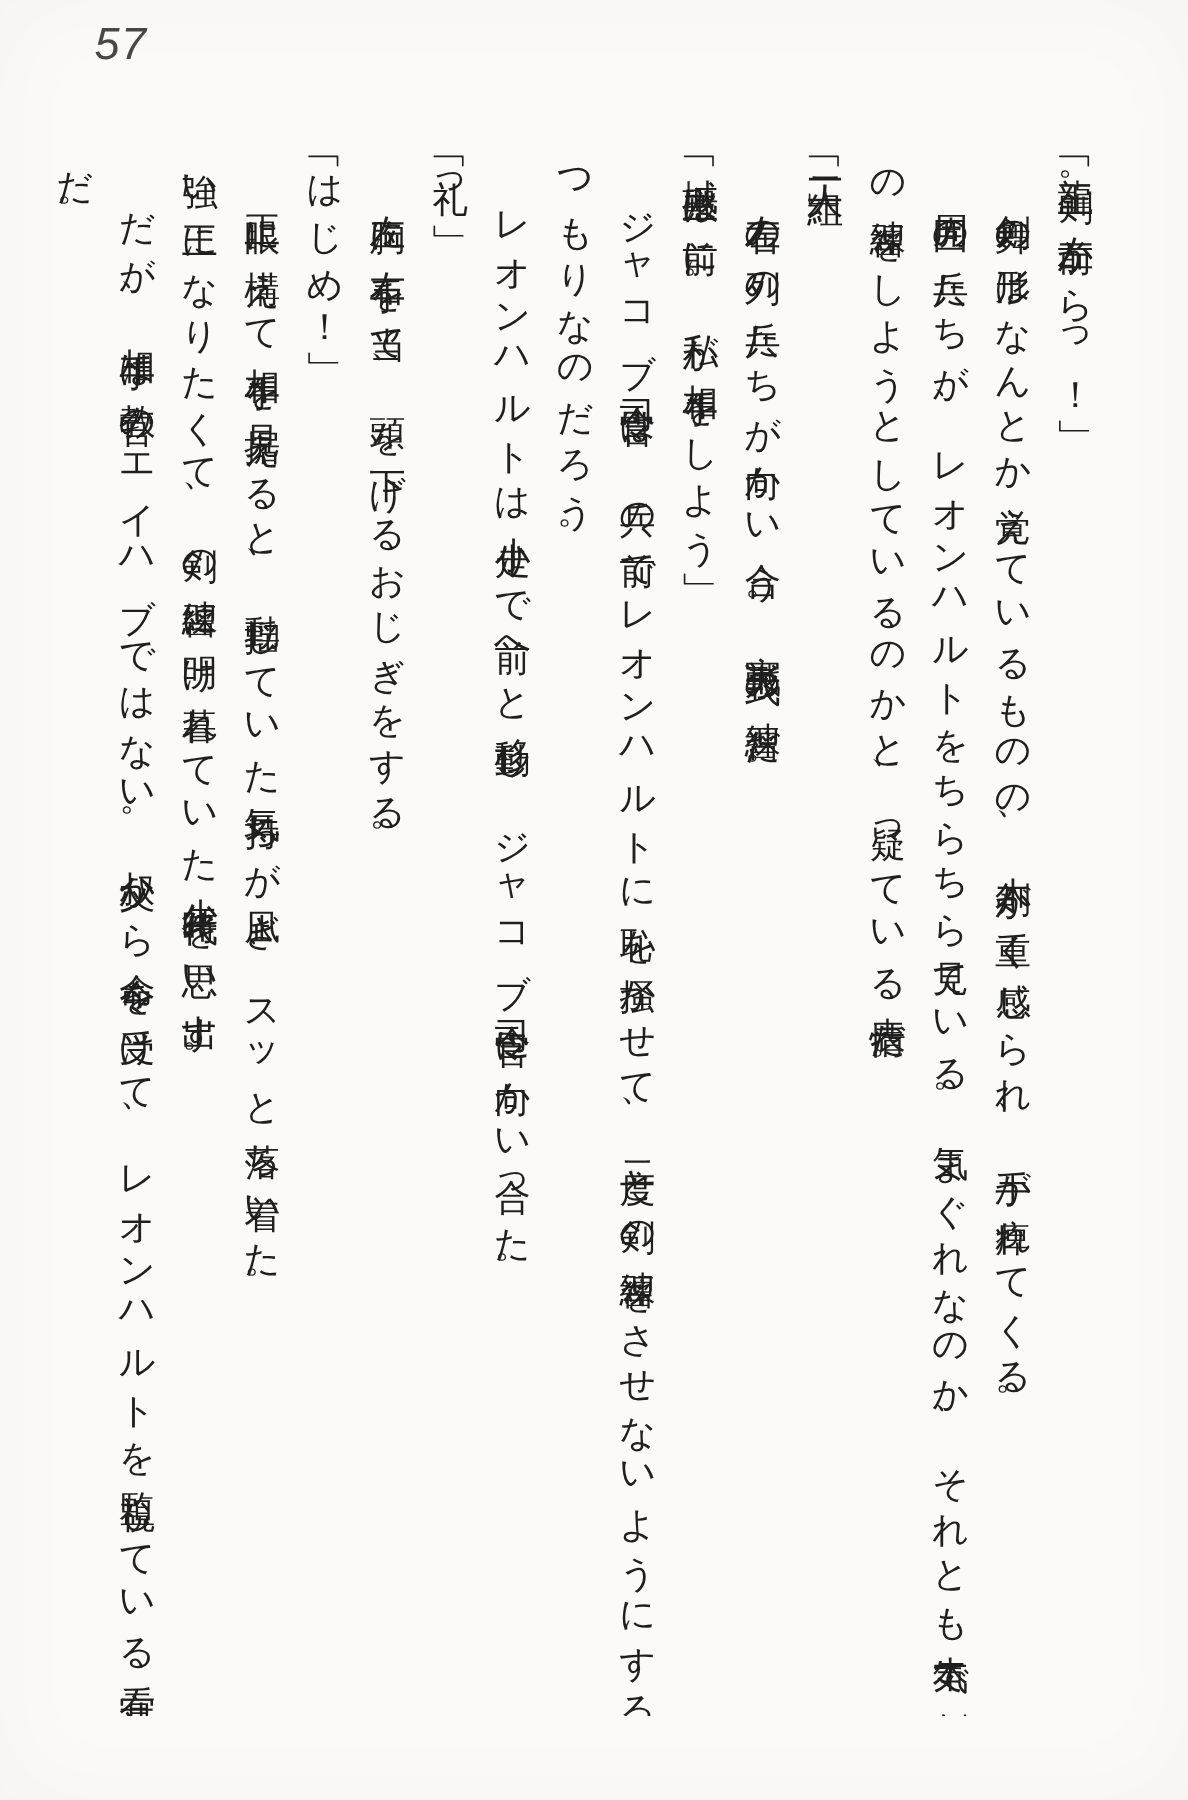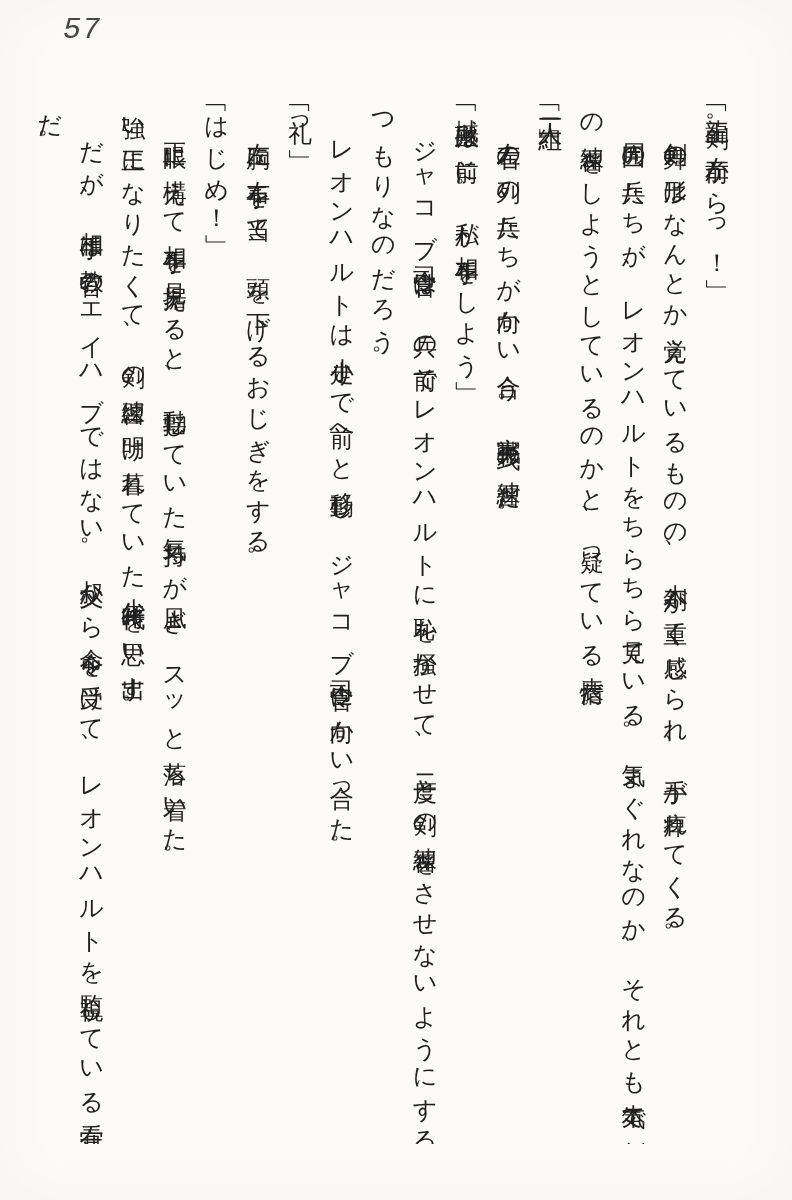--- a/index.html
+++ b/index.html
@@ -18,21 +18,21 @@
     inset: 0;
     width: 792px;
     height: 1200px;
     background: var(--paper, #fbfaf8);
     box-shadow: inset 0 0 70px rgba(0,0,0,0.025);
   }
   .page-number {
     position: absolute;
     top: 15px;
     left: 63px;
-    font-family: Liberation Mono, monospace;
+    font-family: Liberation Sans, sans-serif;
     font-style: italic;
     font-size: 30px;
     line-height: 1;
     letter-spacing: 1px;
     color: #474747;
   }
   .text-block {
     position: absolute;
     top: 97px;
     right: 55px;

